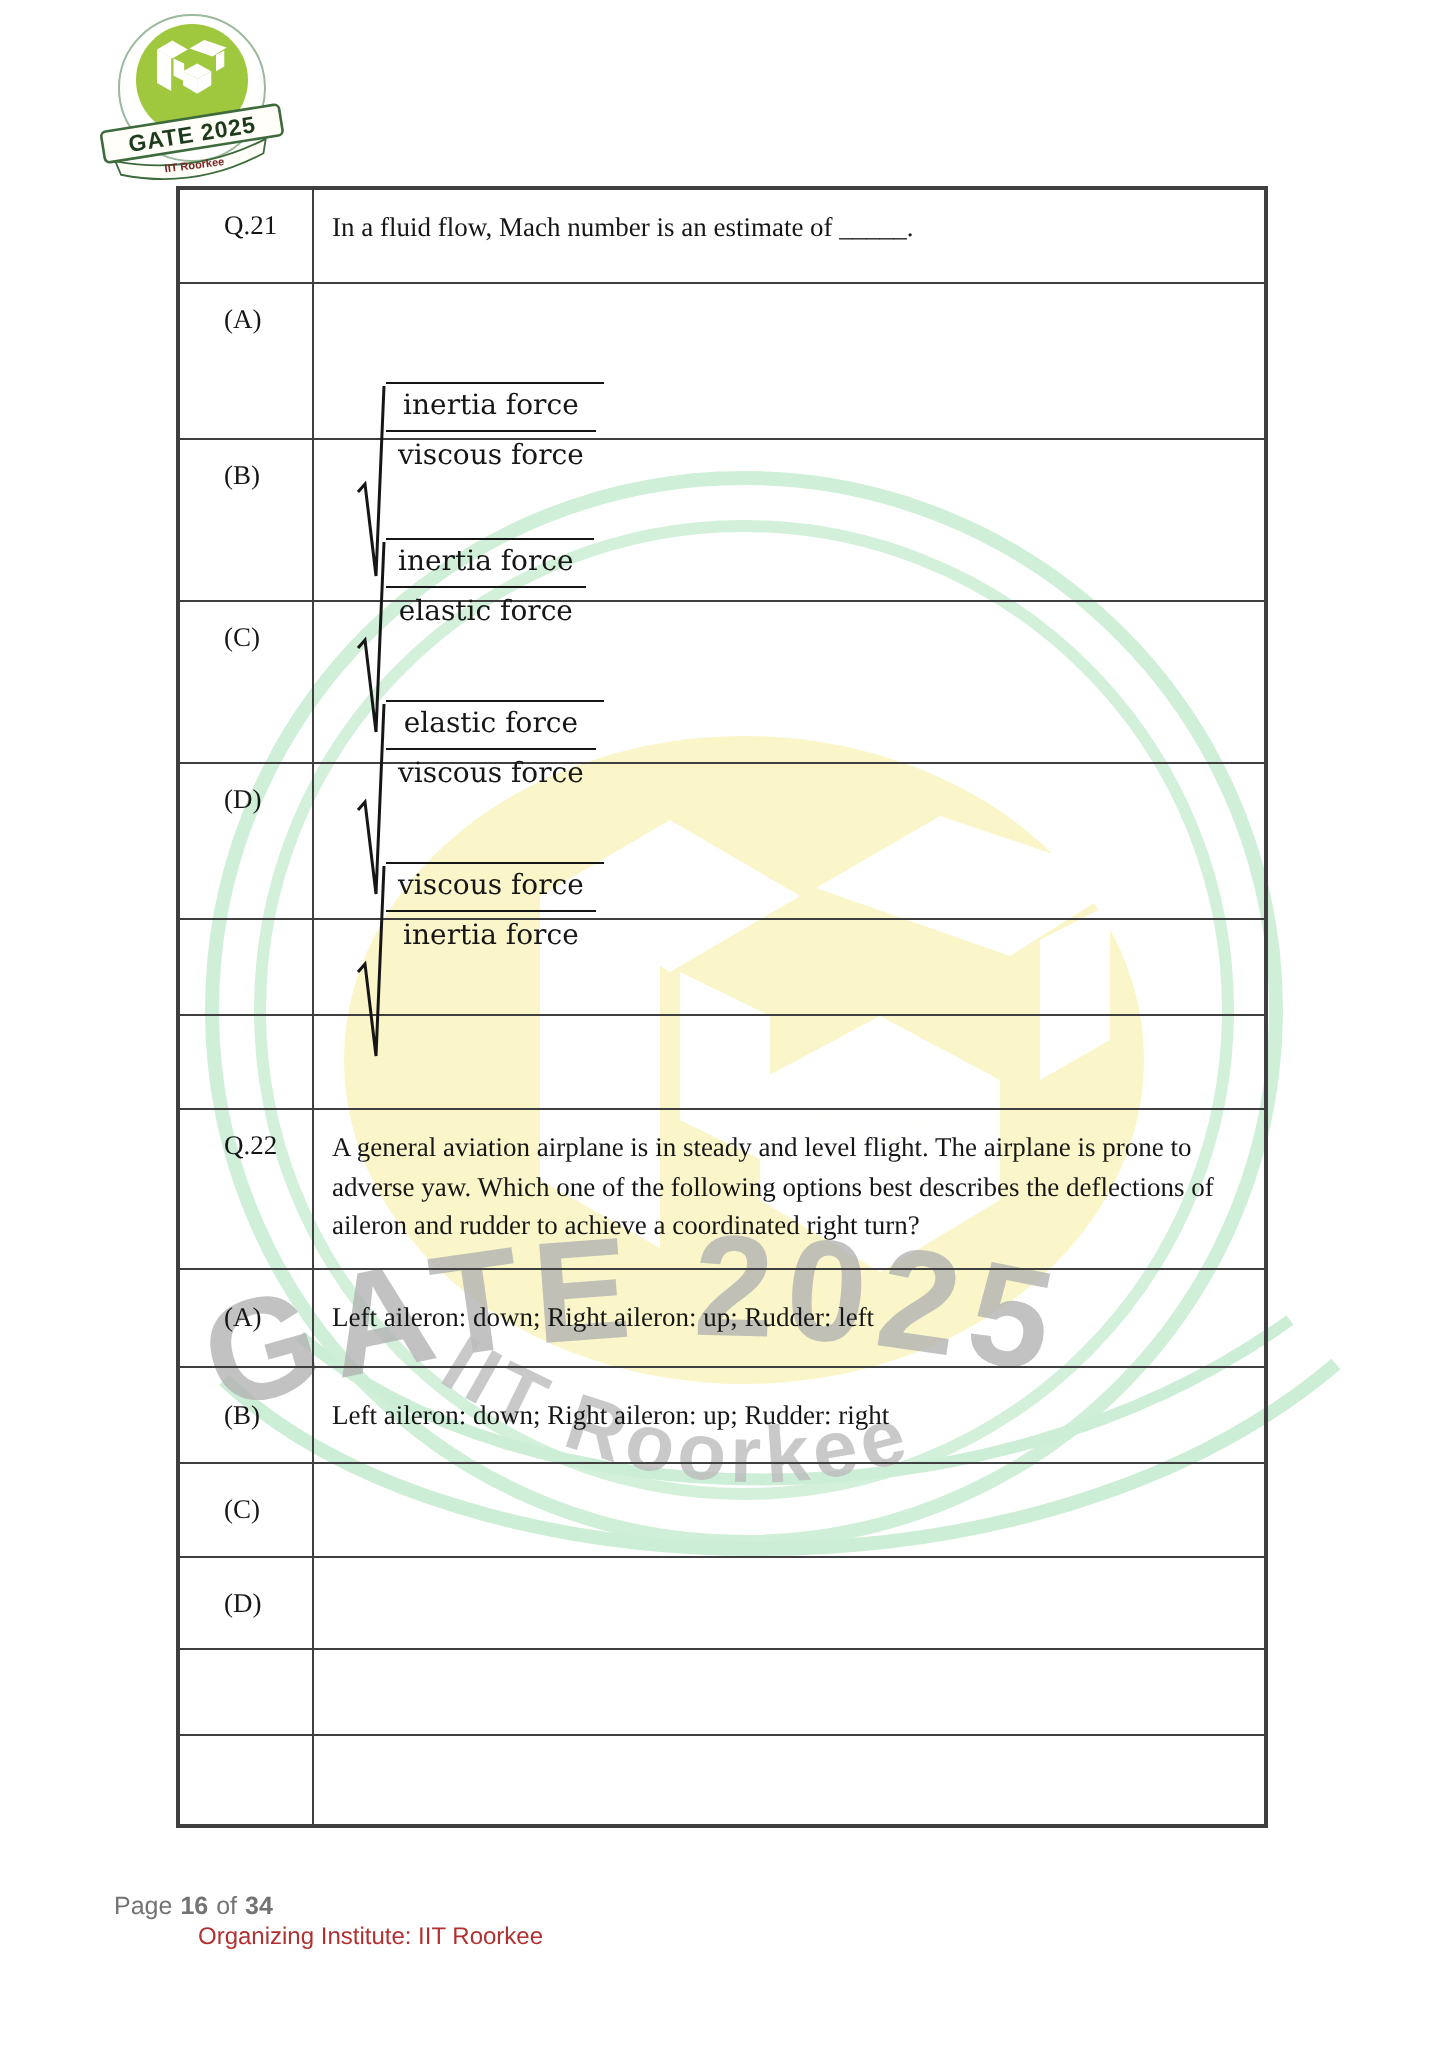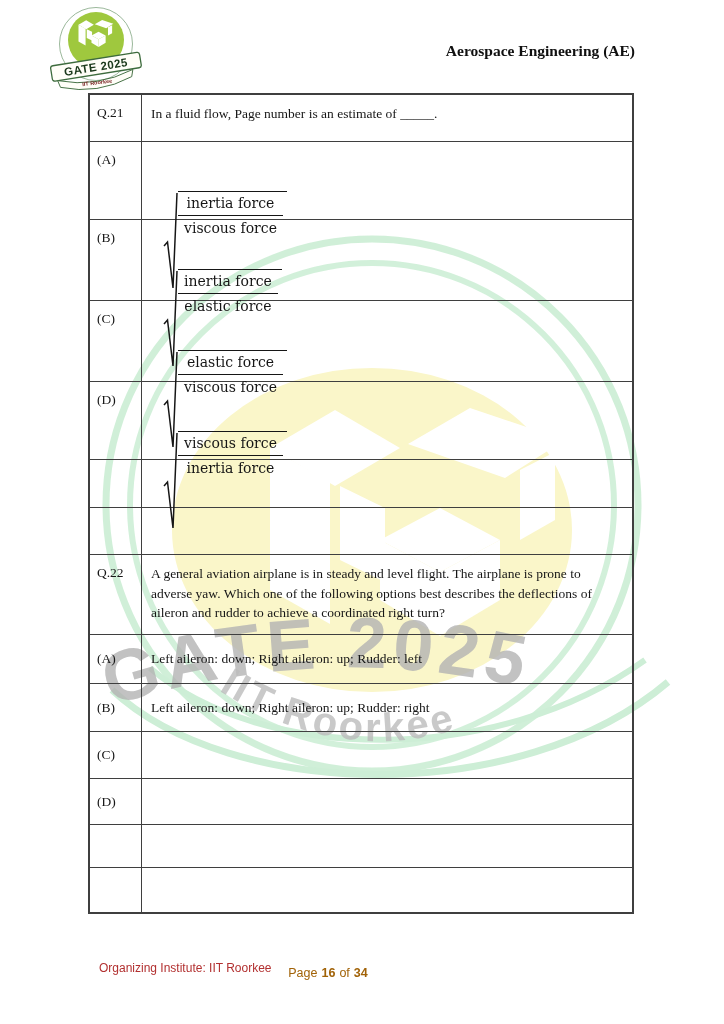--- a/index.html
+++ b/index.html
@@ -18,42 +18,42 @@
   }
   
   .qtable {
     position:absolute; left:88px; top:93px; width:546px; z-index:1;
     border:2px solid var(--c-border_dark, #3f3f3f);
   }
   .row { display:flex; border-bottom:1.5px solid var(--c-border_dark, #3f3f3f); }
   .row:last-child { border-bottom:none; }
   .lbl {
     width:52px; flex:none; border-right:1.5px solid var(--c-border_dark, #3f3f3f);
-    font-size:13.5px; padding:10px 2px 0 7px;
+    font-size:13.5px; padding:10px 2px 0 7px;margin-left:15px;
   }
   .txt { flex:1; font-size:13.5px; line-height:1.45; padding:9px 10px 0 9px; }
   .vc  { display:flex; align-items:center; padding-top:0; }
   .vc.lbl { padding:0 0 0 7px; }
   .vc.txt { padding:0 10px 0 9px; }
   .r1{height:47px} .r2{height:78px} .r3{height:81px} .r4{height:81px} .r5{height:78px}
   .r6{height:48px} .r7{height:47px} .r8{height:80px} .r9{height:49px} .r10{height:48px}
   .r11{height:47px} .r12{height:46px} .r13{height:43px} .r14{height:44px}
   
   .formula { margin:3px 0 0 12px; }
   .sqrt { display:inline-flex; align-items:stretch;
           font-family:"DejaVu Serif", serif; font-size:14px; color:#161616;margin-top:40px; }
   .rad { width:15px; flex:none; }
   .rad svg { display:block; width:100%; height:100%; }
   .frac { border-top:1.6px solid #161616; text-align:center; padding-right:4px; }
   .num { display:block; border-bottom:1.3px solid #161616; padding:1px 6px 2px; }
   .den { display:block; padding:2px 6px 1px; }
   
   .footer-page {
-    position:absolute; left:55px; top:946px; width:546px; text-align:center; z-index:2;
-    font-family:"Liberation Sans", sans-serif; font-size:12.5px; color:#a16207;margin-top:20px;
+    position:absolute; left:55px; top:946px; width:546px; z-index:2;
+    font-family:"Liberation Sans", sans-serif; font-size:12.5px; color:#737373;
   }
   .footer-page .b { font-weight:bold; }
   .footer-page span { margin:0 2px; }
   .footer-org {
     position:absolute; left:99px; top:961px; z-index:2;
     font-family:"Liberation Sans", sans-serif; font-size:12px;
     color:var(--c-footer_red, #b23030);
   }
 </style>
 </head>
@@ -109,27 +109,26 @@
         <rect x="1" y="54" width="90" height="15.5" rx="2.5" fill="#fffef8" stroke="#3d6b3d" stroke-width="1.3"></rect>
         <text x="46" y="66" text-anchor="middle" font-family="Liberation Sans, sans-serif" font-size="11.5" font-weight="bold" fill="#1c3a1c" letter-spacing="0.5">GATE 2025</text>
       </g>
       <g transform="rotate(-7 46 76)">
         <path d="M8,71 Q46,83 84,69 L82,76 Q46,90 10,78 Z" fill="#fffef8" stroke="#3d6b3d" stroke-width="0.9"></path>
         <text x="47" y="79.5" text-anchor="middle" font-family="Liberation Sans, sans-serif" font-size="5.5" font-weight="bold" fill="#7a2424">IIT Roorkee</text>
       </g>
     </svg>
   </div>
 
-  <div class="paper-title">Aerospace Engineering (AE)</div>
 
   <div class="qtable">
 
     <div class="row r1">
       <div class="lbl">Q.21</div>
-      <div class="txt">In a fluid flow, Page number is an estimate of _____.</div>
+      <div class="txt">In a fluid flow, Mach number is an estimate of _____.</div>
     </div>
 
     <div class="row r2">
       <div class="lbl">(A)</div>
       <div class="txt">
         <span class="formula sqrt">
           <span class="rad">
             <svg viewBox="0 0 15 100" preserveAspectRatio="none">
                 <polyline points="1,55 4.5,51 10,97 14,2" fill="none" stroke="#161616" stroke-width="1.5" vector-effect="non-scaling-stroke"></polyline>
               </svg>

